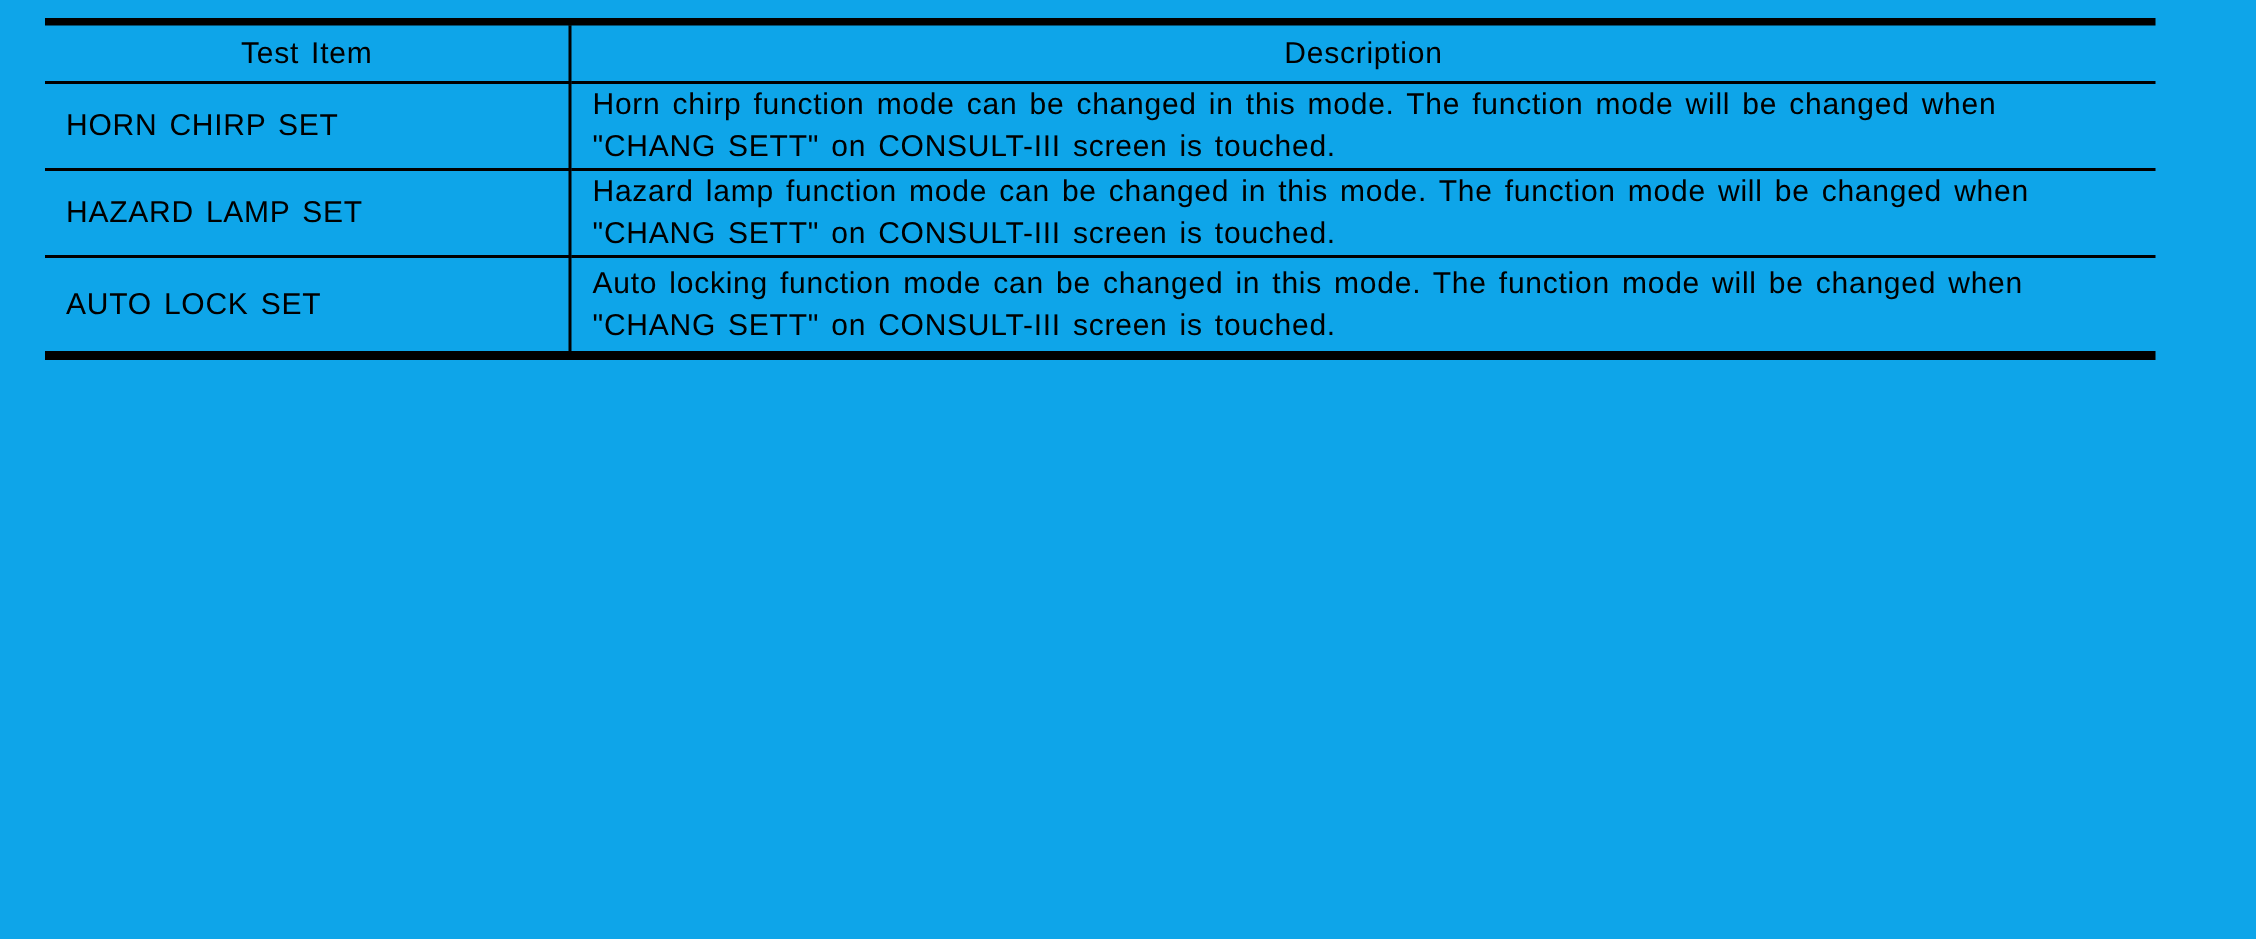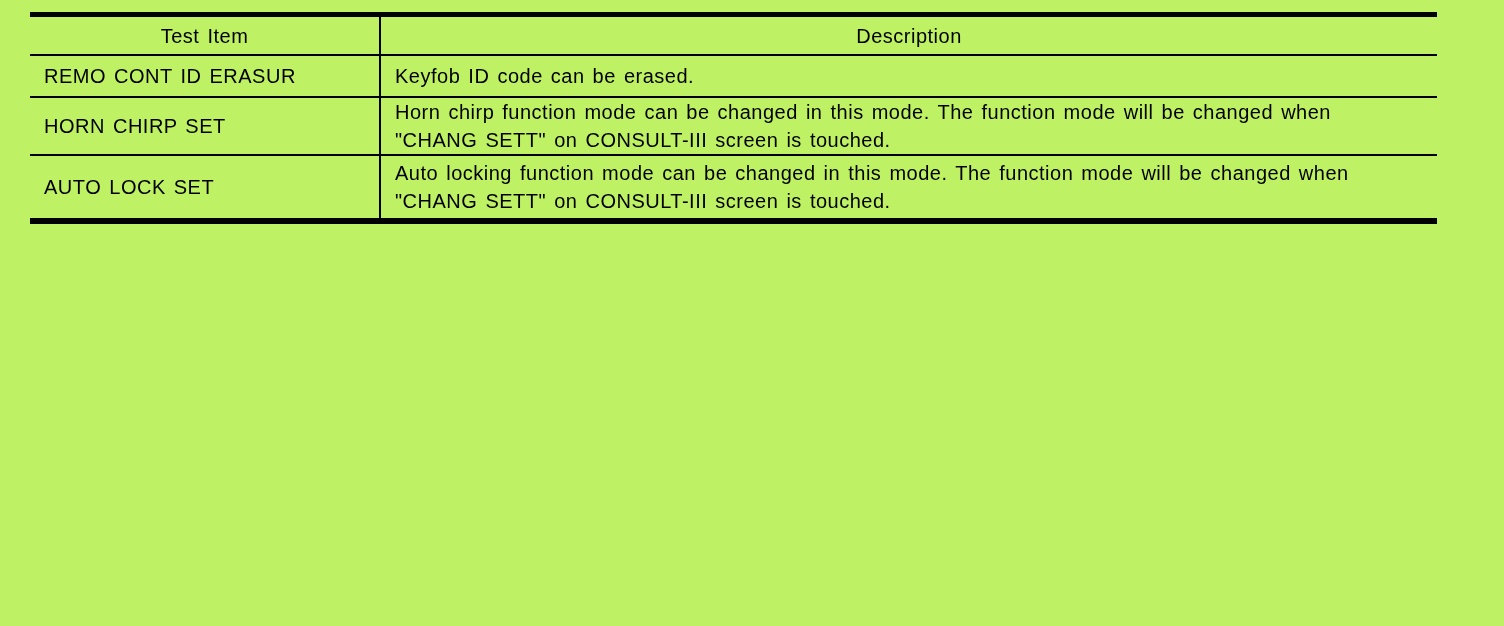--- a/index.html
+++ b/index.html
@@ -4,21 +4,21 @@
 <style>
   html, body {
     margin: 0;
     padding: 0;
     background: #ffffff;
   }
   .page {
     position: relative;
     width: 1504px;
     height: 626px;
-    background: #bef264;
+    background: #0ea5e9;
     font-family: "Liberation Sans", sans-serif;
     color: #000000;
     overflow: hidden;
   }
   .table-wrap {
     position: absolute;
     left: 30px;
     top: 12px;
   }
   table.spec-table {
@@ -77,26 +77,27 @@
         <col class="col-desc">
       </colgroup>
       <thead>
         <tr>
           <th class="cell-item-header">Test Item</th>
           <th class="cell-desc-header">Description</th>
         </tr>
       </thead>
       <tbody>
           <tr>
-    <td class="cell-item">REMO CONT ID ERASUR</td>
-    <td class="cell-desc">Keyfob ID code can be erased.</td>
+    <td class="cell-item">HORN CHIRP SET</td>
+    <td class="cell-desc">Horn chirp function mode can be changed in this mode. The function mode will be changed when
+"CHANG SETT" on CONSULT-III screen is touched.</td>
   </tr>
           <tr>
-    <td class="cell-item">HORN CHIRP SET</td>
-    <td class="cell-desc">Horn chirp function mode can be changed in this mode. The function mode will be changed when
+    <td class="cell-item">HAZARD LAMP SET</td>
+    <td class="cell-desc">Hazard lamp function mode can be changed in this mode. The function mode will be changed when
 "CHANG SETT" on CONSULT-III screen is touched.</td>
   </tr>
           <tr>
     <td class="cell-item">AUTO LOCK SET</td>
     <td class="cell-desc">Auto locking function mode can be changed in this mode. The function mode will be changed when
 "CHANG SETT" on CONSULT-III screen is touched.</td>
   </tr>
         </tbody>
     </table>
   </div>

